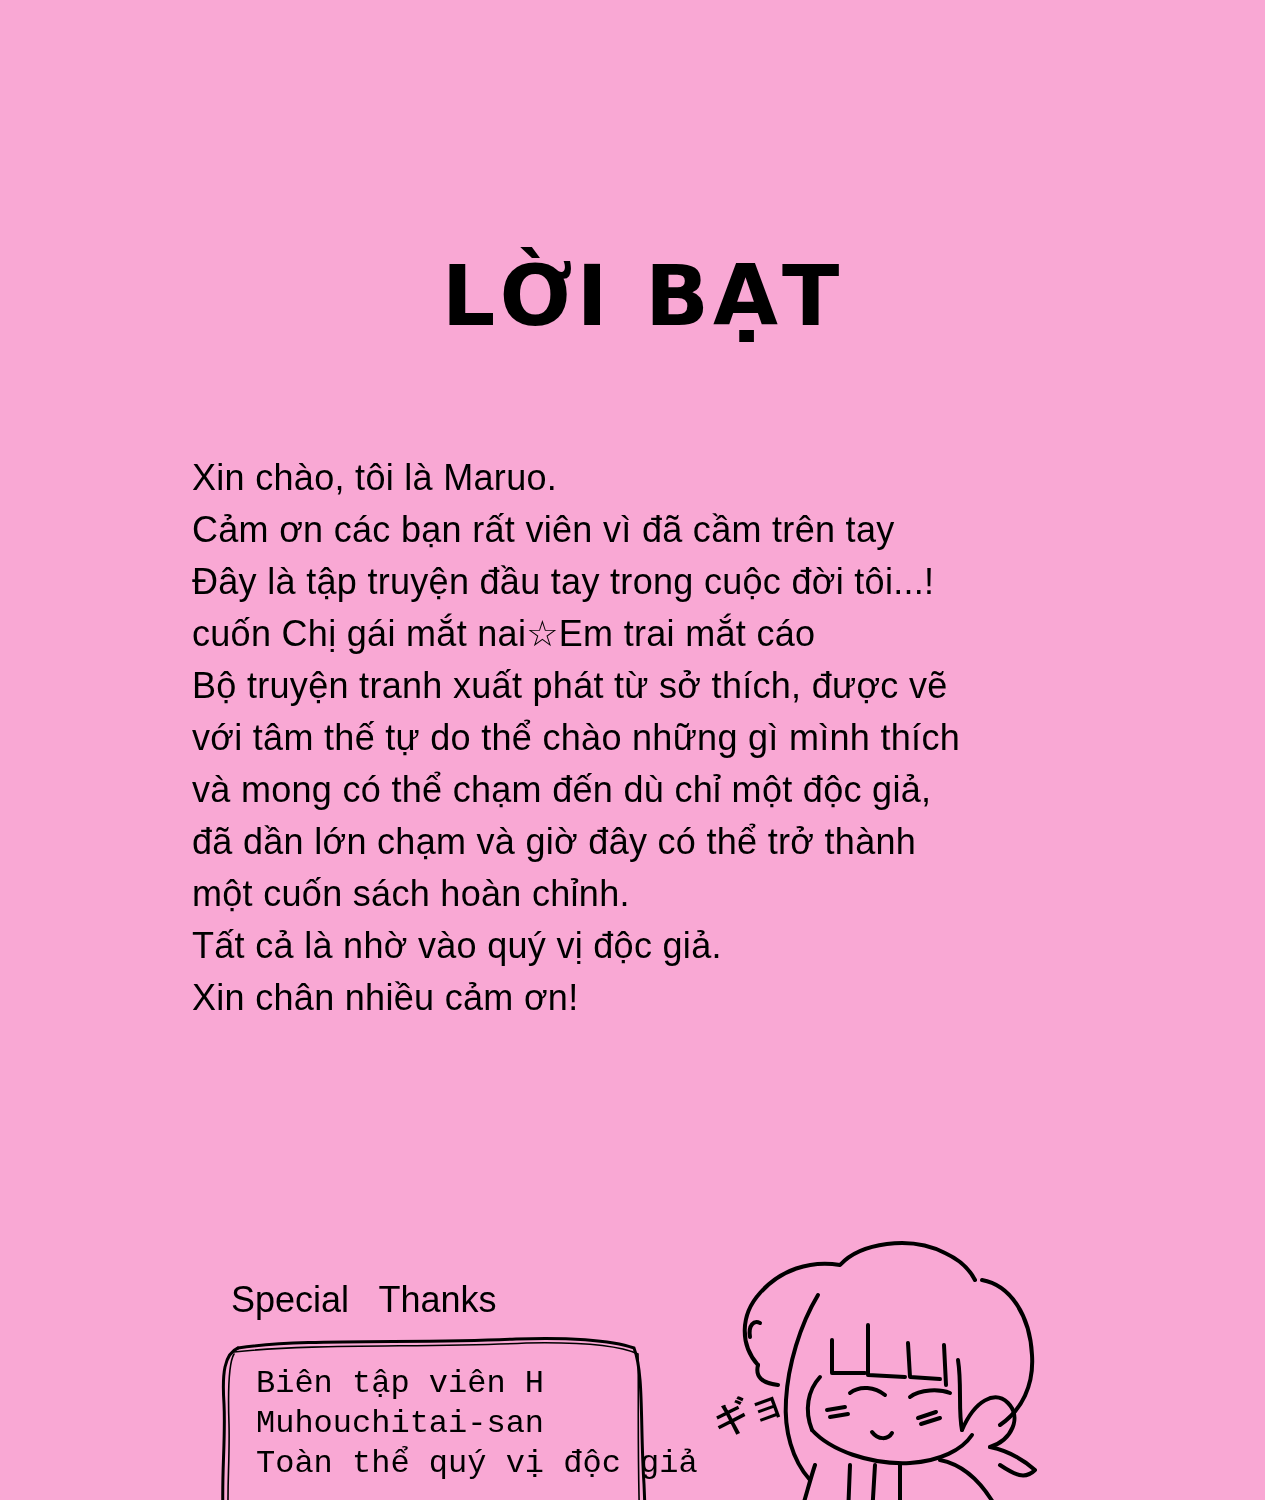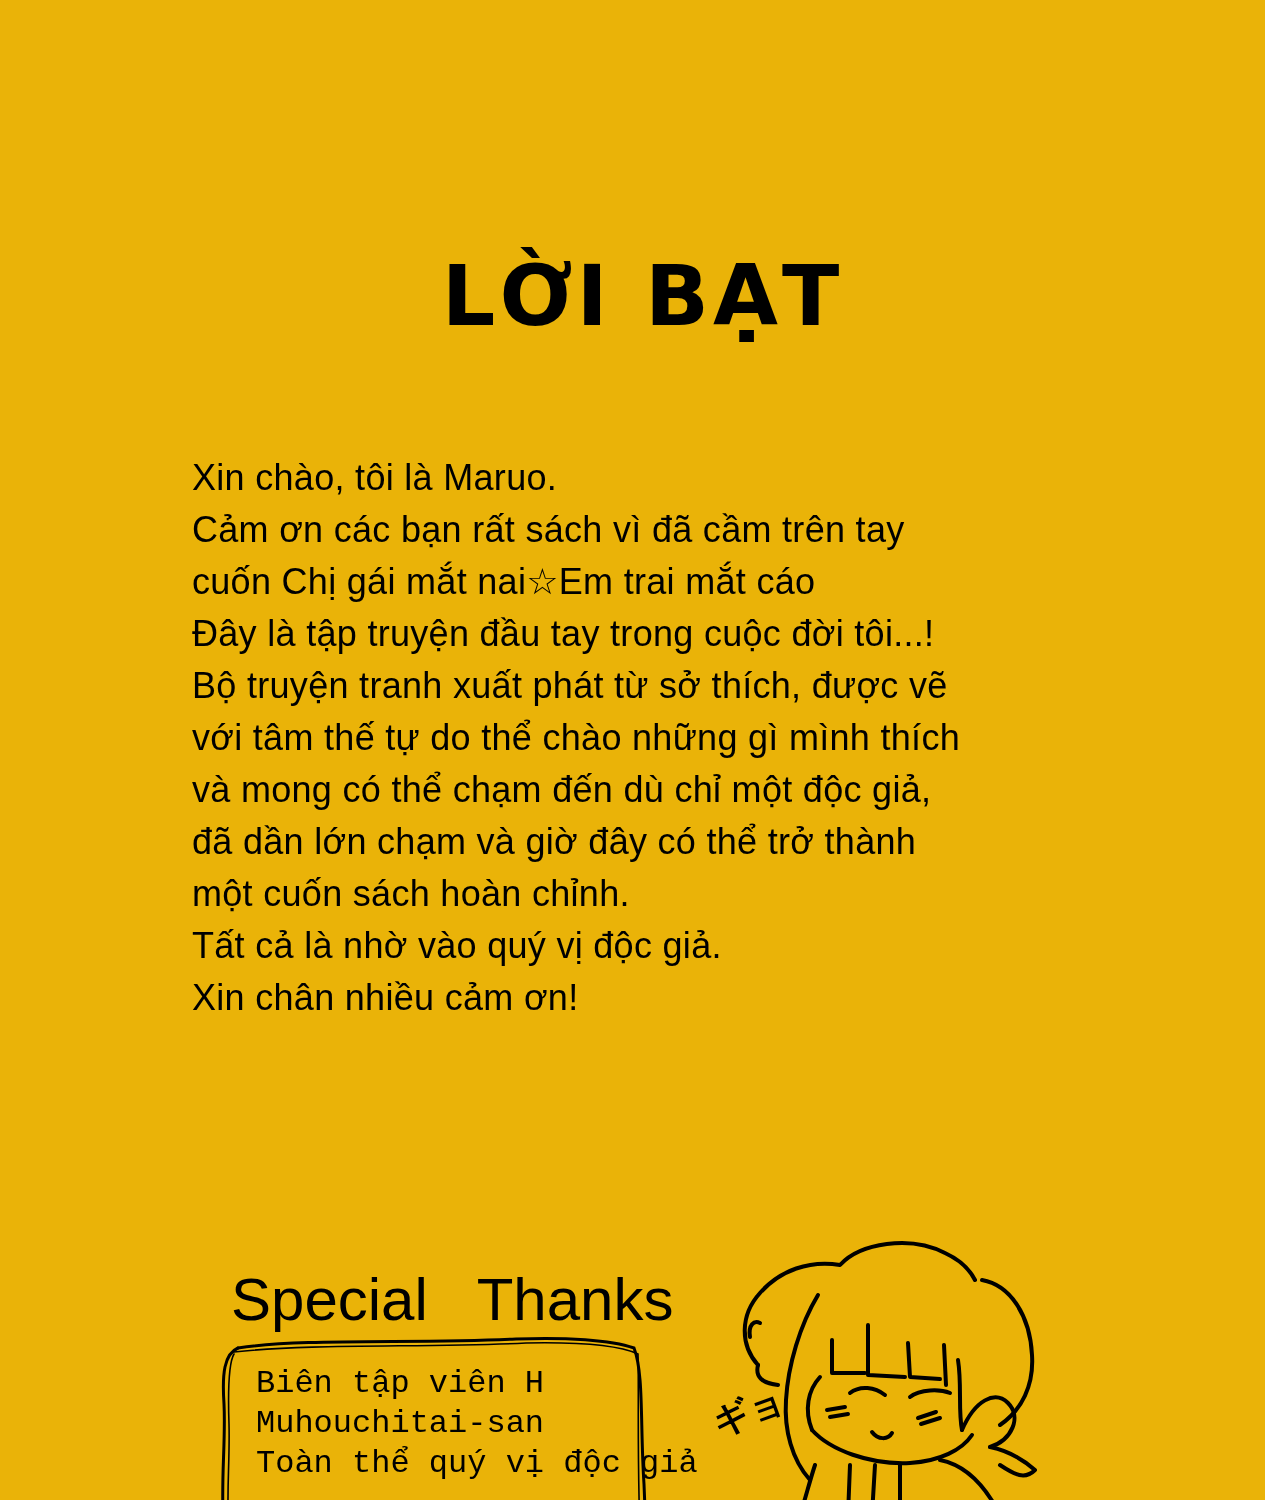--- a/index.html
+++ b/index.html
@@ -12,21 +12,21 @@
     body {
       position: relative;
       font-family: "DejaVu Sans", "Liberation Sans", sans-serif;
       color: #000000;
     }
     .page {
       position: absolute;
       left: 0; top: 0;
       width: 1265px;
       height: 1500px;
-      background: #eab308;
+      background: #f9a8d4;
     }
     .title {
       position: absolute;
       left: 0;
       top: 246px;
       width: 1285px;
       text-align: center;
       font-family: "DejaVu Sans", sans-serif;
       font-weight: bold;
       font-size: 84px;
@@ -48,21 +48,21 @@
       height: 52px;
       white-space: nowrap;
       letter-spacing: 0.3px;
       color: #000;
     }
     .thanks-heading {
       position: absolute;
       left: 231px;
       top: 1270px;
       font-family: "Liberation Sans", sans-serif;
-      font-size: 60px;
+      font-size: 36px;
       line-height: 60px;
       white-space: pre;
       color: #000;
     }
     .thanks-box {
       position: absolute;
       left: 216px;
       top: 1334px;
       width: 430px;
       height: 190px;
@@ -99,23 +99,23 @@
   </style>
 </head>
 <body>
 
 <div class="page">
 
   <h1 class="title">LỜI BẠT</h1>
 
   <div class="body-text">
     <span class="body-line">Xin chào, tôi là Maruo.</span>
-    <span class="body-line">Cảm ơn các bạn rất sách vì đã cầm trên tay</span>
+    <span class="body-line">Cảm ơn các bạn rất viên vì đã cầm trên tay</span>
+    <span class="body-line">Đây là tập truyện đầu tay trong cuộc đời tôi...!</span>
     <span class="body-line">cuốn Chị gái mắt nai☆Em trai mắt cáo</span>
-    <span class="body-line">Đây là tập truyện đầu tay trong cuộc đời tôi...!</span>
     <span class="body-line">Bộ truyện tranh xuất phát từ sở thích, được vẽ</span>
     <span class="body-line">với tâm thế tự do thể chào những gì mình thích</span>
     <span class="body-line">và mong có thể chạm đến dù chỉ một độc giả,</span>
     <span class="body-line">đã dần lớn chạm và giờ đây có thể trở thành</span>
     <span class="body-line">một cuốn sách hoàn chỉnh.</span>
     <span class="body-line">Tất cả là nhờ vào quý vị độc giả.</span>
     <span class="body-line">Xin chân nhiều cảm ơn!</span>
   </div>
 
   <div class="thanks-heading">Special   Thanks</div>

